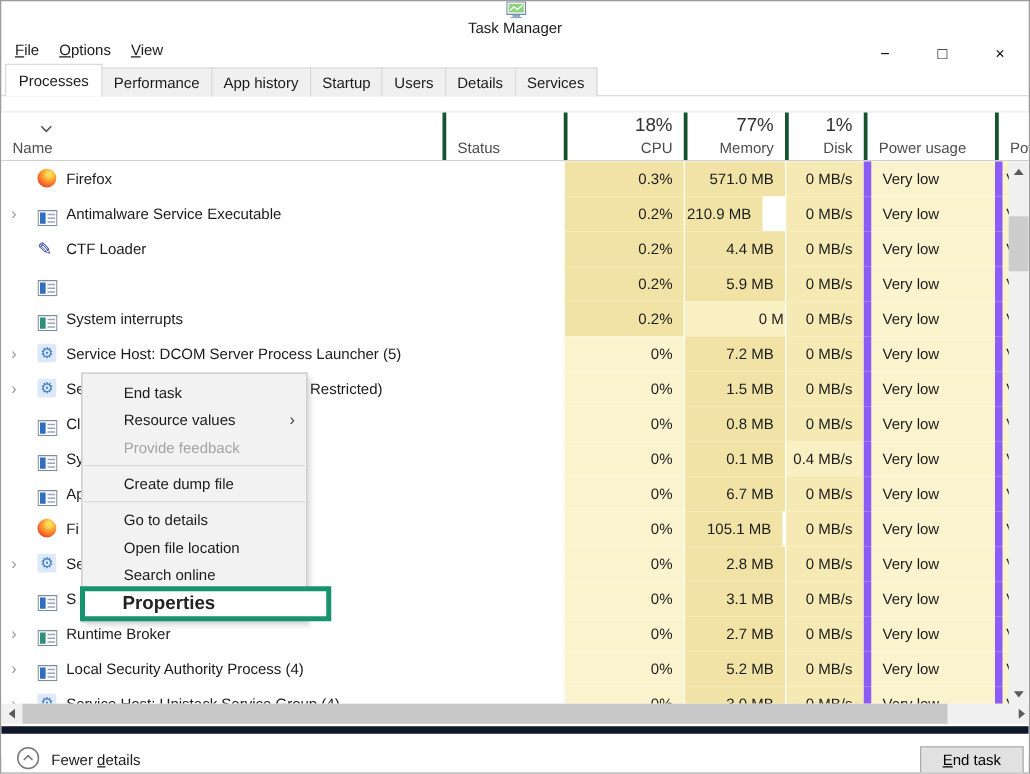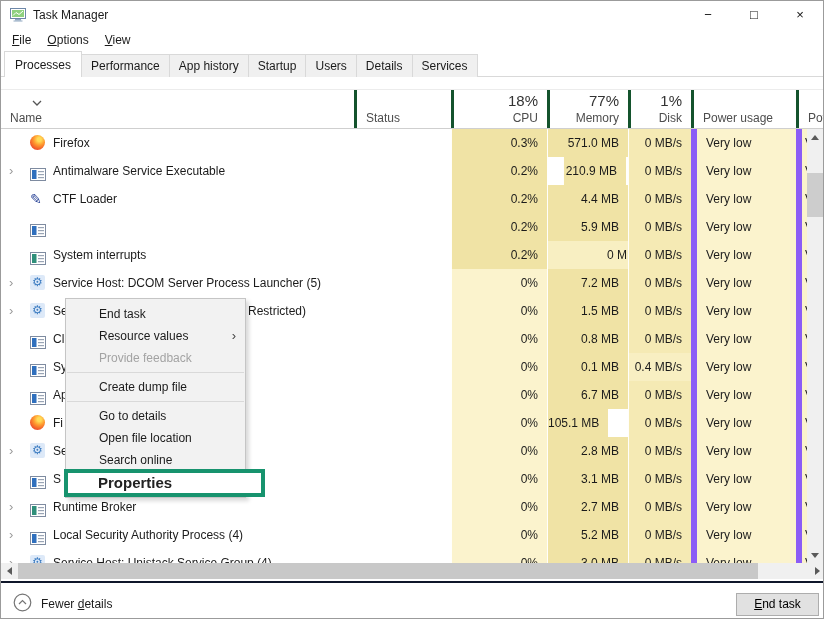--- a/index.html
+++ b/index.html
@@ -3,21 +3,21 @@
 <meta charset="utf-8">
 <style>
   * { box-sizing: border-box; margin: 0; padding: 0; }
   html,body { background:#fff; }
   .window {
     position: relative; width: 824px; height: 619px;
     background: #fff; border: 1px solid #9b9b9b; overflow: hidden;
     font-family: "Liberation Sans", sans-serif; color: #1b1b1b; font-size: 12px;
   }
   
-  .titlebar { position:absolute; top:0; left:0; right:0; height:28px; display:flex; align-items:center; }
+  .titlebar { position:absolute; top:0; left:0; right:0; height:28px; display:flex; align-items:center;flex-direction:column; }
   .app-icon { margin:0 7px 0 9px; width:16px; height:14px; display:inline-block; }
   .title-text { font-size:12px; }
   .win-controls { margin-left:auto; display:flex; height:100%; }
   .win-btn { width:46px; height:28px; text-align:center; line-height:27px; font-size:13px; color:#111; cursor:default; }
   
   .menubar { position:absolute; top:28px; left:0; right:0; height:22px; display:flex; align-items:center; padding-left:3px; }
   .menubar-item { padding:2px 8px; font-size:12px; }
   .menubar-item u, .uline { text-decoration:underline; }
   
   .tabbar { position:absolute; top:50px; left:0; right:0; height:26px; display:flex; align-items:flex-end; padding-left:3px; border-bottom:1px solid #d9d9d9; }
@@ -57,21 +57,21 @@
   
   .ctxmenu { position:absolute; left:64px; top:297px; width:181px; background:#f2f2f2; border:1px solid #c5c5c5; box-shadow:3px 3px 4px rgba(0,0,0,.15); padding:4px 0; z-index:5; }
   .mi { position:relative; height:22px; line-height:22px; padding-left:33px; font-size:12px; color:#1b1b1b; }
   .mi.disabled { color:#a3a3a3; }
   .mi .subarrow { position:absolute; right:9px; top:0; line-height:22px; color:#444; font-size:13px; }
   .msep { height:1px; background:#d9d9d9; margin:3px 1px; }
   
   .annotation { position:absolute; left:63px; top:468px; width:201px; height:28px; background:#fff; border:4px solid #17936e; z-index:6; }
   .annotation .alabel { display:block; line-height:20px; padding-left:30px; font-size:15px; font-weight:bold; color:#222; }
   
-  .footer { position:absolute; left:0; right:0; top:580px; height:24px; border-top:2px solid #0f172a; background:#fff; }
+  .footer { position:absolute; left:0; right:0; top:580px; height:24px; border-top:6px solid #0f172a; background:#fff; }
   .fewer { position:absolute; left:12px; top:10px; display:flex; align-items:center; gap:9px; font-size:12px; }
   .endtask-btn { position:absolute; right:4px; top:10px; width:83px; height:23px; background:#e1e1e1; border:1px solid #adadad; font-size:12px; font-family:"Liberation Sans",sans-serif; text-align:center; line-height:21px; }
   
   .icon-firefox { display:block; width:15px; height:15px; border-radius:50%;
     background: radial-gradient(circle at 62% 30%, #ffdb57 0 14%, #ff9a2e 40%, #f0552b 72%, #cf3f2e 100%); }
   .icon-gear { display:block; width:15px; height:15px; background:#dde9f8; border-radius:2px; color:#3f7ec2; font-size:12px; line-height:15px; text-align:center; }
   .icon-pencil { display:block; width:16px; height:16px; color:#233e94; font-size:14px; line-height:16px; }
 </style>
 </head>
 <body>
@@ -170,21 +170,21 @@
               <rect x="0.5" y="0.5" width="15" height="12" fill="#ffffff" stroke="#7e8ba0"></rect>
               <rect x="2" y="2" width="4.5" height="9" fill="#2f6fbd"></rect>
               <rect x="8" y="3" width="6" height="1.2" fill="#9aa5b5"></rect>
               <rect x="8" y="6" width="6" height="1.2" fill="#9aa5b5"></rect>
               <rect x="8" y="9" width="6" height="1.2" fill="#9aa5b5"></rect>
             </svg></span>
           <span class="pname">Antimalware Service Executable</span>
         </div>
         <div class="cell al" style="left: 353px; width: 97px;"></div>
         <div class="cell ar heat" style="left: 450px; width: 96px; background: rgb(240, 227, 165);">0.2%</div>
-        <div class="cell ar heat" style="left: 546px; width: 63px; background: rgb(240, 227, 165); margin-left: 16px;">210.9 MB</div>
+        <div class="cell ar heat" style="left: 546px; width: 63px; background: rgb(240, 227, 165);">210.9 MB</div>
         <div class="cell ar heat" style="left: 627px; width: 63px; background: rgb(245, 234, 180);">0 MB/s</div>
         <div class="cell al heat gline" style="left: 690px; width: 105px; background: rgb(251, 243, 205);">Very low</div>
         <div class="cell al heat gline" style="left: 795px; width: 13px; background: rgb(251, 243, 205); padding-left: 3px;">Ve</div>
       </div>
       <div class="row">
         <div class="cell namecell">
           <span class="picon">
             <span class="icon-pencil">✎</span>
           </span>
           <span class="pname">CTF Loader</span>
@@ -318,21 +318,21 @@
       </div>
       <div class="row">
         <div class="cell namecell">
           <span class="picon">
             <span class="icon-firefox"></span>
           </span>
           <span class="pname">Fi</span>
         </div>
         <div class="cell al" style="left: 353px; width: 97px;"></div>
         <div class="cell ar heat" style="left: 450px; width: 96px; background: rgb(251, 243, 205);">0%</div>
-        <div class="cell ar heat" style="left: 546px; width: 61px; background: rgb(240, 227, 165);">105.1 MB</div>
+        <div class="cell ar heat" style="left: 546px; width: 79px; background: rgb(240, 227, 165);">105.1 MB</div>
         <div class="cell ar heat" style="left: 627px; width: 63px; background: rgb(245, 234, 180);">0 MB/s</div>
         <div class="cell al heat gline" style="left: 690px; width: 105px; background: rgb(251, 243, 205);">Very low</div>
         <div class="cell al heat gline" style="left: 795px; width: 13px; background: rgb(251, 243, 205); padding-left: 3px;">Ve</div>
       </div>
       <div class="row">
         <div class="cell namecell">
           <span class="chev">›</span>
           <span class="picon">
             <span class="icon-gear">⚙</span>
           </span>

